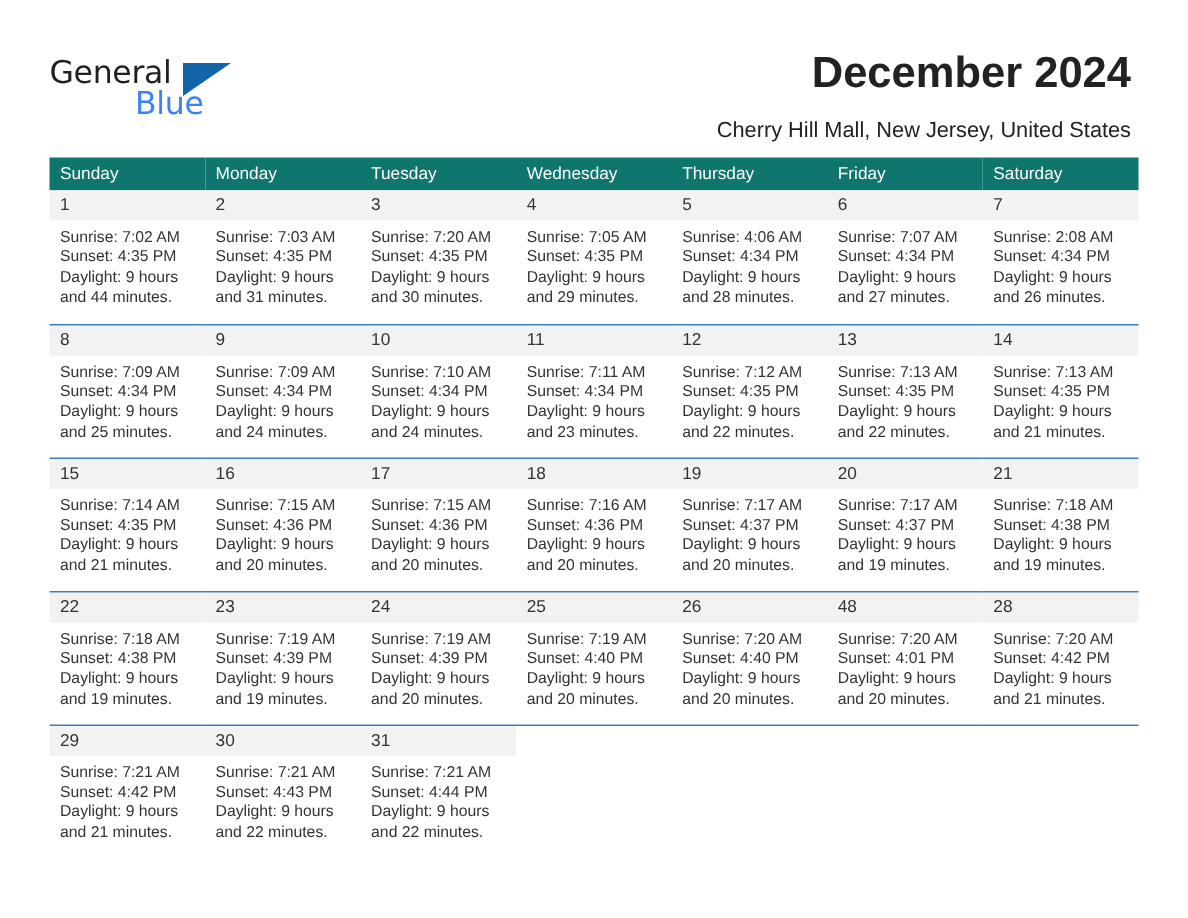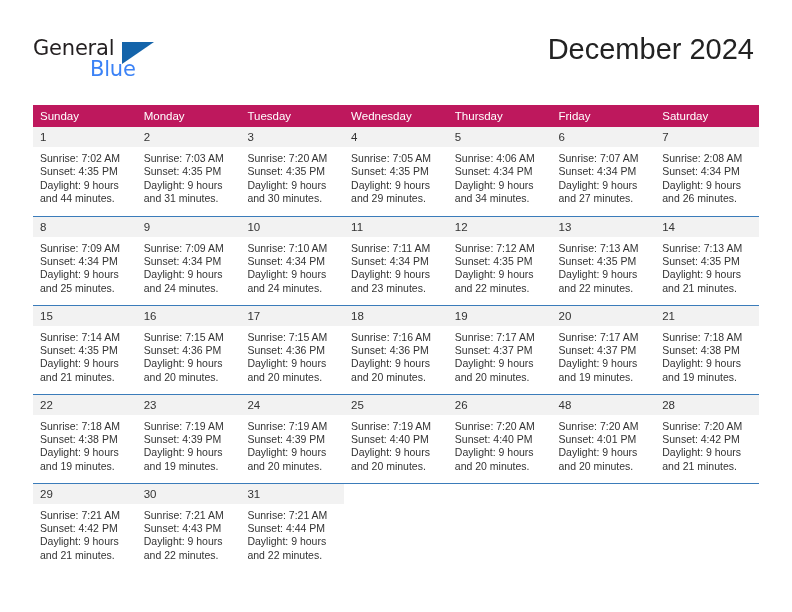--- a/index.html
+++ b/index.html
@@ -65,41 +65,42 @@
   }
 
   .title {
     position: absolute;
     right: 38px;
     top: 33px;
     font-size: 29px;
     color: #222222;
     font-family: "Liberation Sans", sans-serif;
     white-space: nowrap;
+    font-weight: bold;
   }
   .subtitle {
     position: absolute;
     right: 38px;
     top: 79px;
     font-size: 14.5px;
     color: #222222;
     white-space: nowrap;
   }
 
   
   .calendar {
     position: absolute;
     left: 33px;
     top: 105px;
     width: 726px;
     border-collapse: collapse;
     table-layout: fixed;
   }
   .calendar th {
-    background: #be185d;
+    background: #0f766e;
     color: #ffffff;
     font-size: 11.5px;
     font-weight: normal;
     text-align: left;
     padding: 5px 0 5px 7px;
     height: 11px;
     border: none;
   }
   .calendar td {
     width: 103.7px;
@@ -144,20 +145,21 @@
 
   <div class="header">
 
     <div class="logo">
       <span class="logo-general">General</span>
       <span class="logo-triangle"></span>
       <span class="logo-blue">Blue</span>
     </div>
 
     <div class="title">December 2024</div>
+    <div class="subtitle">Cherry Hill Mall, New Jersey, United States</div>
   </div>
 
   <table class="calendar">
     <thead>
       <tr>
         <th>Sunday</th>
         <th>Monday</th>
         <th>Tuesday</th>
         <th>Wednesday</th>
         <th>Thursday</th>
@@ -202,21 +204,21 @@
               <div>Daylight: 9 hours</div>
               <div>and 29 minutes.</div>
             </div>
           </td>
           <td>
             <div class="daynum">5</div>
             <div class="details">
               <div>Sunrise: 4:06 AM</div>
               <div>Sunset: 4:34 PM</div>
               <div>Daylight: 9 hours</div>
-              <div>and 34 minutes.</div>
+              <div>and 28 minutes.</div>
             </div>
           </td>
           <td>
             <div class="daynum">6</div>
             <div class="details">
               <div>Sunrise: 7:07 AM</div>
               <div>Sunset: 4:34 PM</div>
               <div>Daylight: 9 hours</div>
               <div>and 27 minutes.</div>
             </div>

